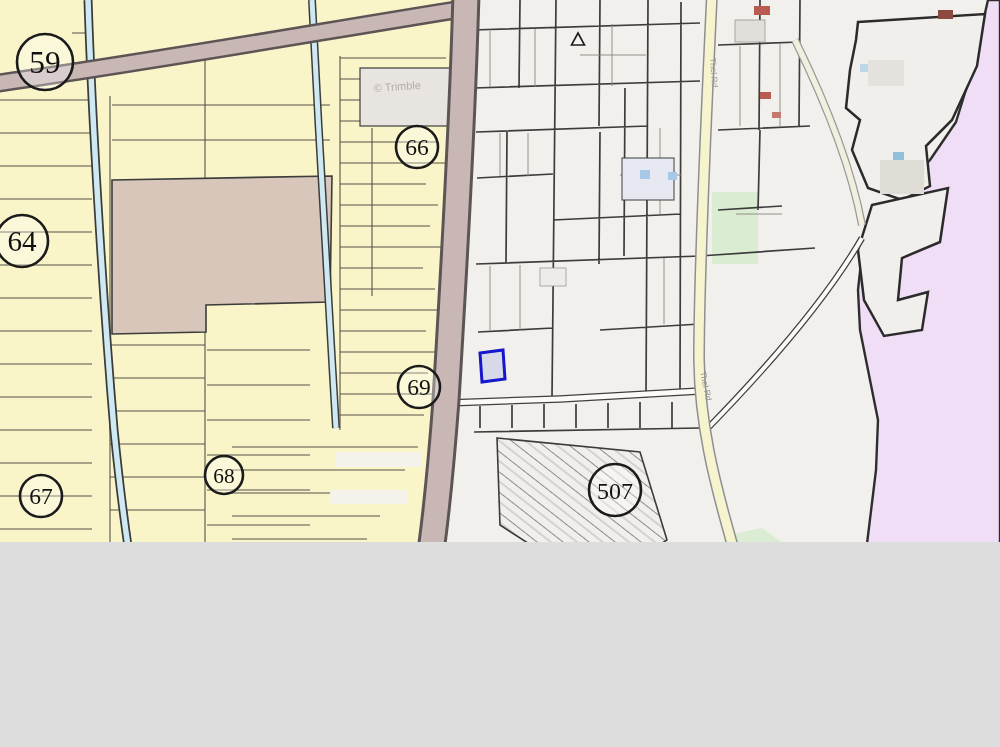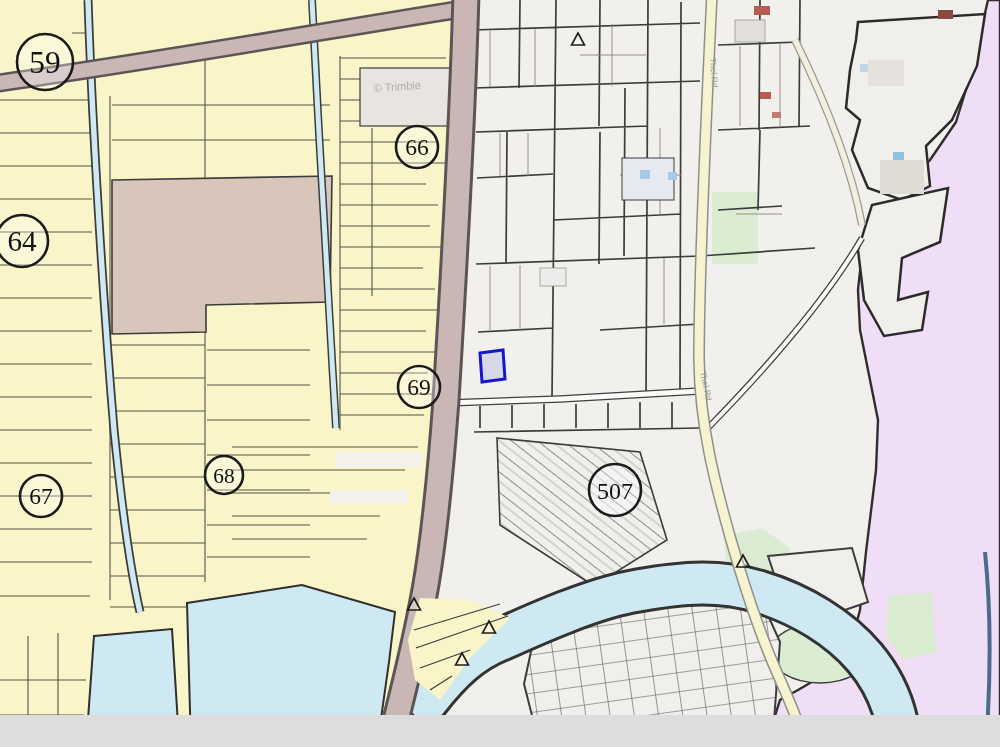--- a/index.html
+++ b/index.html
@@ -1,17 +1,17 @@
 <!DOCTYPE html>
 <html><head>
 <meta charset="utf-8">
 <style>
   html,body{margin:0;padding:0;background:#ddd;}
   .map-frame{
-    width:1000px;height:715px;overflow:hidden;position:relative;
+    width:1000px;height:542px;overflow:hidden;position:relative;
     font-family:"Liberation Sans", sans-serif;
     border:0;
   }
   svg{display:block}
   text{user-select:none}
 </style>
 </head>
 <body>
 
 <div class="map-frame">

